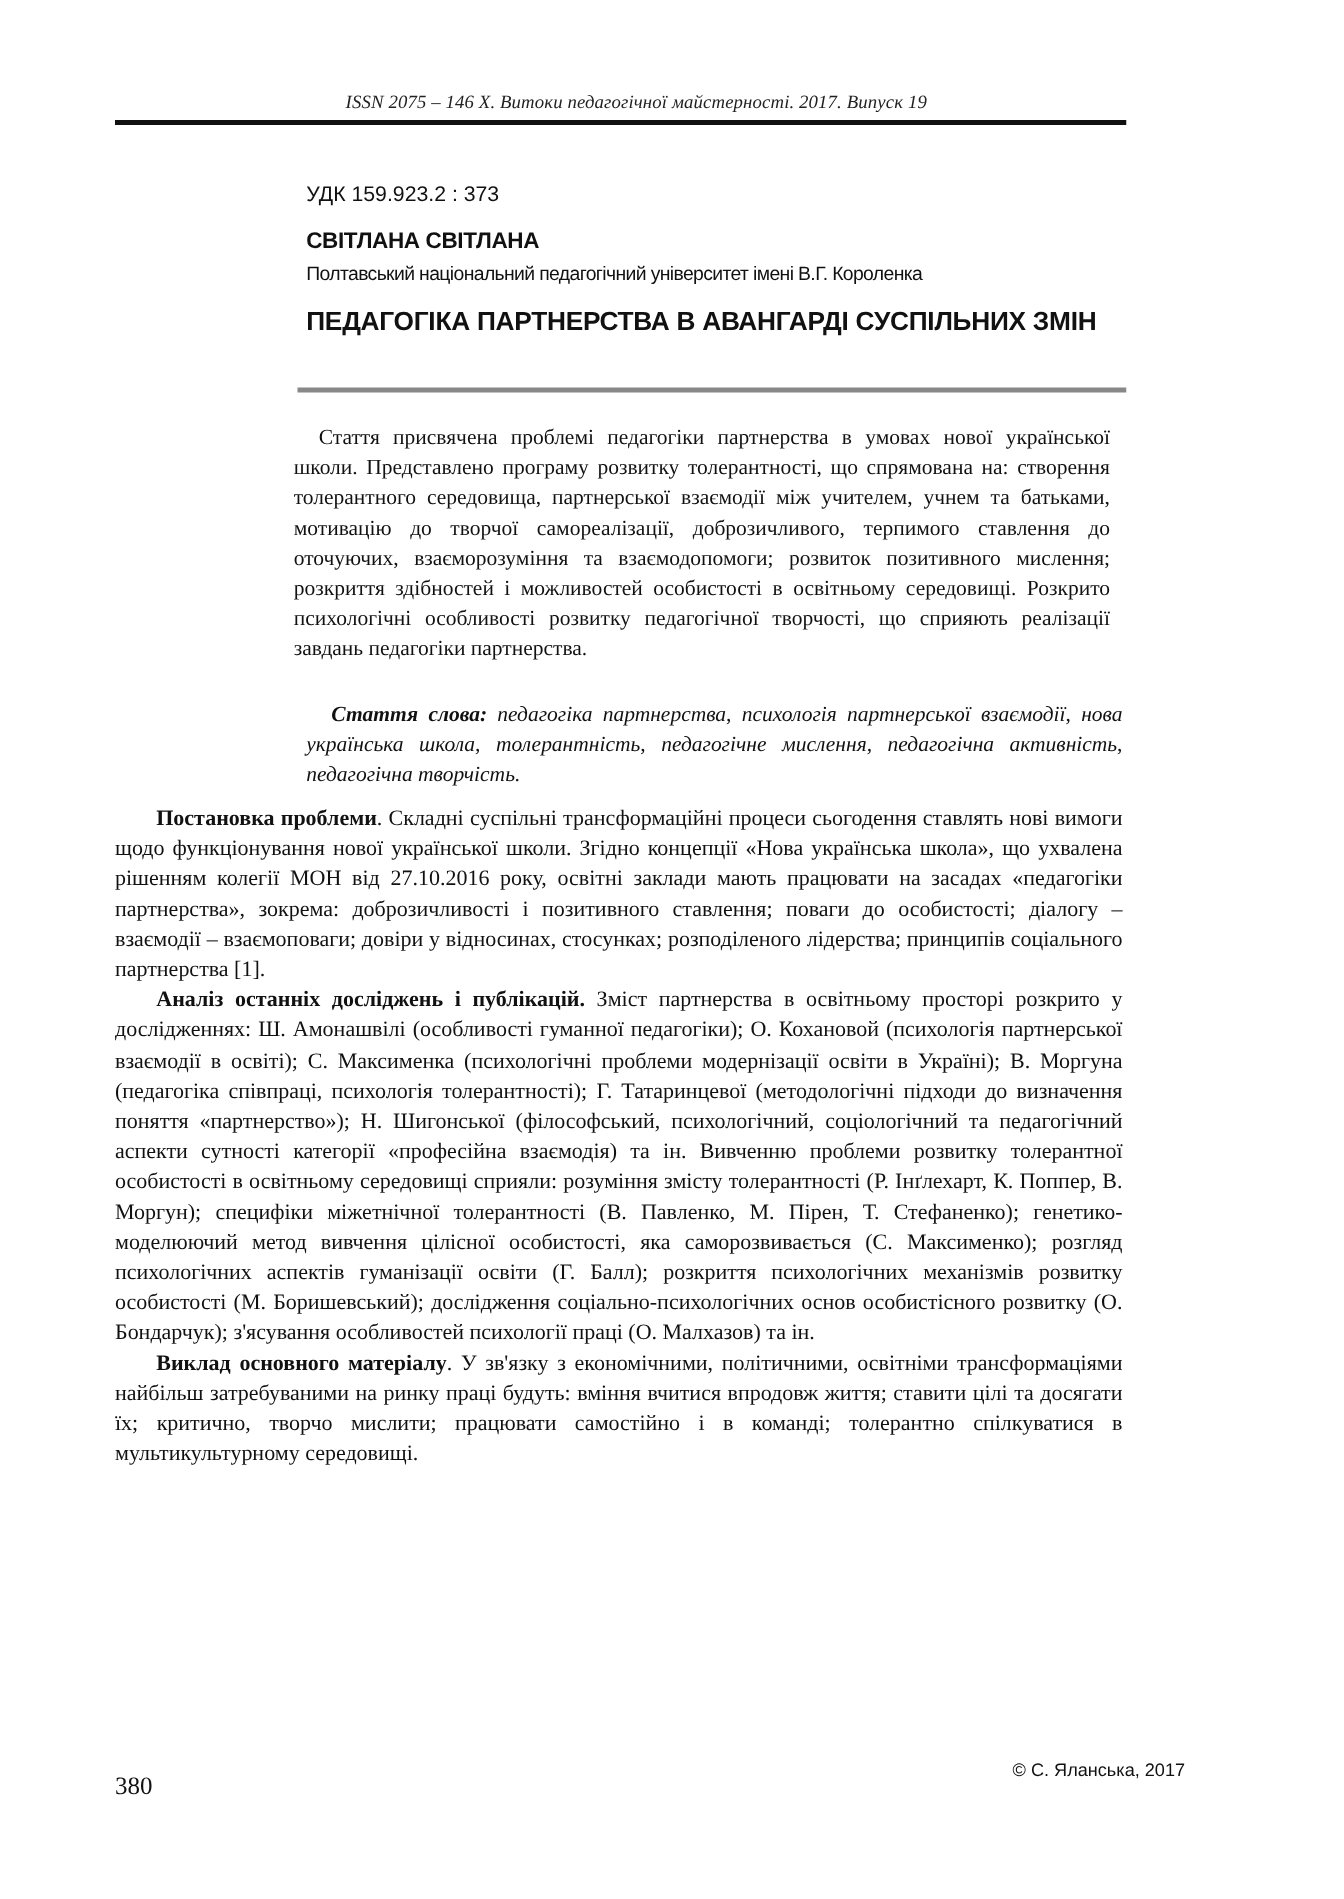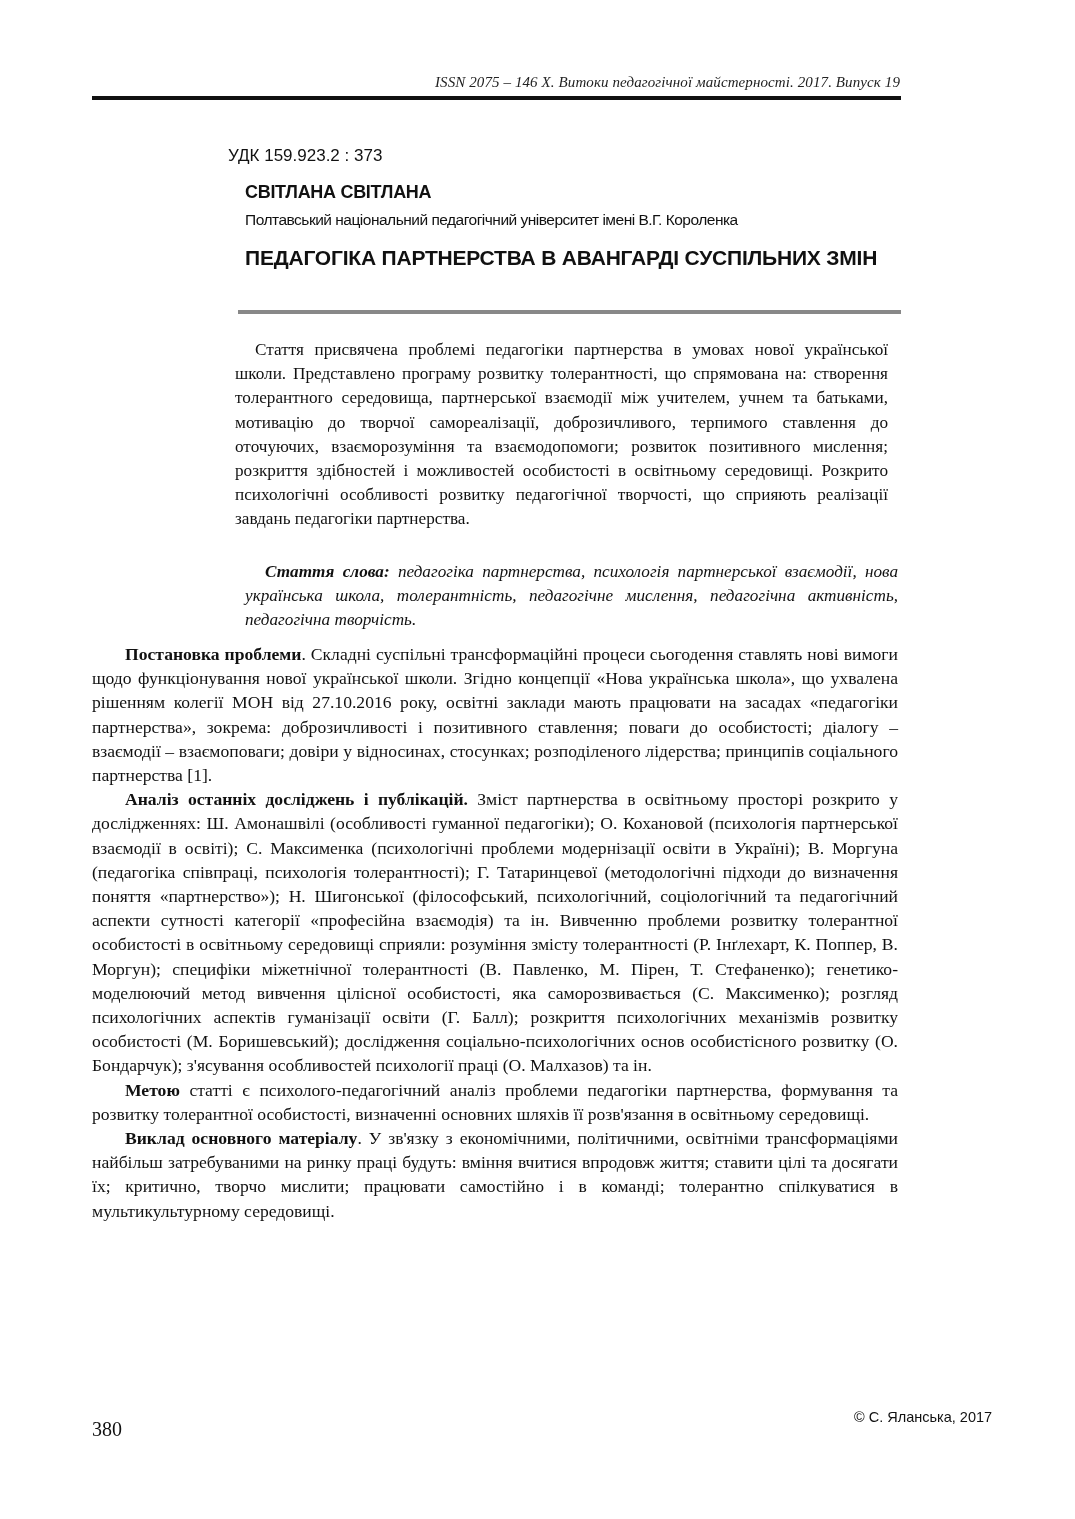--- a/index.html
+++ b/index.html
@@ -1,36 +1,36 @@
 <!DOCTYPE html>
 <html><head>
 <meta charset="utf-8">
 <style>
   html, body { margin: 0; padding: 0; background: #ffffff; }
   body { width: 1075px; height: 1519px; position: relative; overflow: hidden;
          font-family: "Liberation Serif", "DejaVu Serif", serif; color: #111; }
-  .running-head { position: absolute; left: 92px; top: 74px; width: 808px; text-align: right;
+  .running-head { position: absolute; left: 105px; top: 74px; width: 808px; text-align: center;
          font-style: italic; font-size: 15px; color: #222; letter-spacing: 0.1px; }
   .head-rule { position: absolute; left: 92px; top: 96px; width: 809px; height: 4px; background: #111; }
-  .udc { position: absolute; left: 228px; top: 146px; font-size: 17px; font-family: "Liberation Sans", sans-serif; font-stretch: condensed; }
+  .udc { position: absolute; left: 245px; top: 146px; font-size: 17px; font-family: "Liberation Sans", sans-serif; font-stretch: condensed; }
   .author { position: absolute; left: 245px; top: 182px; font-size: 18px; font-weight: bold; font-family: "Liberation Sans", sans-serif; letter-spacing: -0.3px; }
   .affil { position: absolute; left: 245px; top: 211px; font-size: 15.5px; font-family: Liberation Sans, sans-serif; letter-spacing: -0.5px; }
   .title { position: absolute; left: 245px; top: 244px; width: 640px; font-size: 21px; font-weight: bold;
          font-family: "Liberation Sans", sans-serif; line-height: 28px; letter-spacing: -0.2px; }
   .title-rule { position: absolute; left: 238px; top: 310px; width: 663px; height: 4px; background: #888; }
   .abstract { position: absolute; left: 235px; top: 338px; width: 653px; font-size: 17.2px;
          line-height: 24.2px; text-align: justify; text-indent: 20px; }
   .keywords { position: absolute; left: 245px; top: 560px; width: 653px; font-size: 17.2px;
          line-height: 24px; text-align: justify; text-indent: 20px; font-style: italic; }
   .keywords .kw-label { font-weight: bold; }
   .body { position: absolute; left: 92px; top: 642px; width: 806px; font-size: 17.6px;
           line-height: 24.2px; text-align: justify; }
   .body p { margin: 0 0 0 0; text-indent: 33px; }
   .body b { font-weight: bold; }
-  .copyright { position: absolute; left: 810px; top: 1409px; font-size: 14.5px; font-family: "Liberation Sans", sans-serif; margin-left: 44px; }
+  .copyright { position: absolute; left: 810px; top: 1409px; font-size: 14.5px; font-family: "Liberation Sans", sans-serif; }
   .page-num { position: absolute; left: 92px; top: 1418px; font-size: 20px; }
 </style>
 </head>
 <body>
 
 <div class="running-head">ISSN 2075 – 146 X. Витоки педагогічної майстерності. 2017. Випуск 19</div>
 <div class="head-rule"></div>
 
 <div class="udc">УДК 159.923.2 : 373</div>
 <div class="author">СВІТЛАНА СВІТЛАНА</div>
@@ -40,18 +40,17 @@
 
 <div class="abstract">Стаття присвячена проблемі педагогіки партнерства в умовах нової української школи. Представлено програму розвитку толерантності, що спрямована на: створення толерантного середовища, партнерської взаємодії між учителем, учнем та батьками, мотивацію до творчої самореалізації, доброзичливого, терпимого ставлення до оточуючих, взаєморозуміння та взаємодопомоги; розвиток позитивного мислення; розкриття здібностей і можливостей особистості в освітньому середовищі. Розкрито психологічні особливості розвитку педагогічної творчості, що сприяють реалізації завдань педагогіки партнерства.</div>
 
 <div class="keywords">
   <span class="kw-label">Стаття слова:</span><span> педагогіка партнерства, психологія партнерської взаємодії, нова українська школа, толерантність, педагогічне мислення, педагогічна активність, педагогічна творчість.</span>
 </div>
 
 <div class="body">
   <p><b>Постановка проблеми</b><span>. Складні суспільні трансформаційні процеси сьогодення ставлять нові вимоги щодо функціонування нової української школи. Згідно концепції «Нова українська школа», що ухвалена рішенням колегії МОН від 27.10.2016 року, освітні заклади мають працювати на засадах «педагогіки партнерства», зокрема: доброзичливості і позитивного ставлення; поваги до особистості; діалогу – взаємодії – взаємоповаги; довіри у відносинах, стосунках; розподіленого лідерства; принципів соціального партнерства [1].</span></p>
   <p><b>Аналіз останніх досліджень і публікацій.</b><span> Зміст партнерства в освітньому просторі розкрито у дослідженнях: Ш. Амонашвілі (особливості гуманної педагогіки); О. Кохановой (психологія партнерської взаємодії в освіті); С. Максименка (психологічні проблеми модернізації освіти в Україні); В. Моргуна (педагогіка співпраці, психологія толерантності); Г. Татаринцевої (методологічні підходи до визначення поняття «партнерство»); Н. Шигонської (філософський, психологічний, соціологічний та педагогічний аспекти сутності категорії «професійна взаємодія) та ін. Вивченню проблеми розвитку толерантної особистості в освітньому середовищі сприяли: розуміння змісту толерантності (Р. Інґлехарт, К. Поппер, В. Моргун); специфіки міжетнічної толерантності (В. Павленко, М. Пірен, Т. Стефаненко); генетико-моделюючий метод вивчення цілісної особистості, яка саморозвивається (С. Максименко); розгляд психологічних аспектів гуманізації освіти (Г. Балл); розкриття психологічних механізмів розвитку особистості (М. Боришевський); дослідження соціально-психологічних основ особистісного розвитку (О. Бондарчук); з'ясування особливостей психології праці (О. Малхазов) та ін.</span></p>
-  <p><b>Метою</b><span> статті є психолого-педагогічний аналіз проблеми педагогіки партнерства, формування та розвитку толерантної особистості, визначенні основних шляхів її розв'язання в освітньому середовищі.</span></p>
   <p><b>Виклад основного матеріалу</b><span>. У зв'язку з економічними, політичними, освітніми трансформаціями найбільш затребуваними на ринку праці будуть: вміння вчитися впродовж життя; ставити цілі та досягати їх; критично, творчо мислити; працювати самостійно і в команді; толерантно спілкуватися в мультикультурному середовищі.</span></p>
 </div>
 
 <div class="copyright">© С. Яланська, 2017</div>
 <div class="page-num">380</div>
 
 </body></html>

